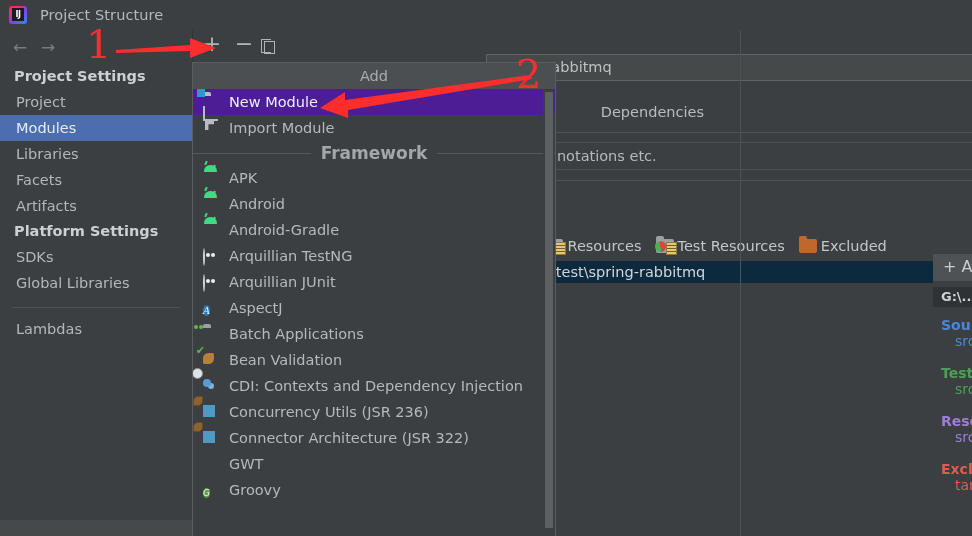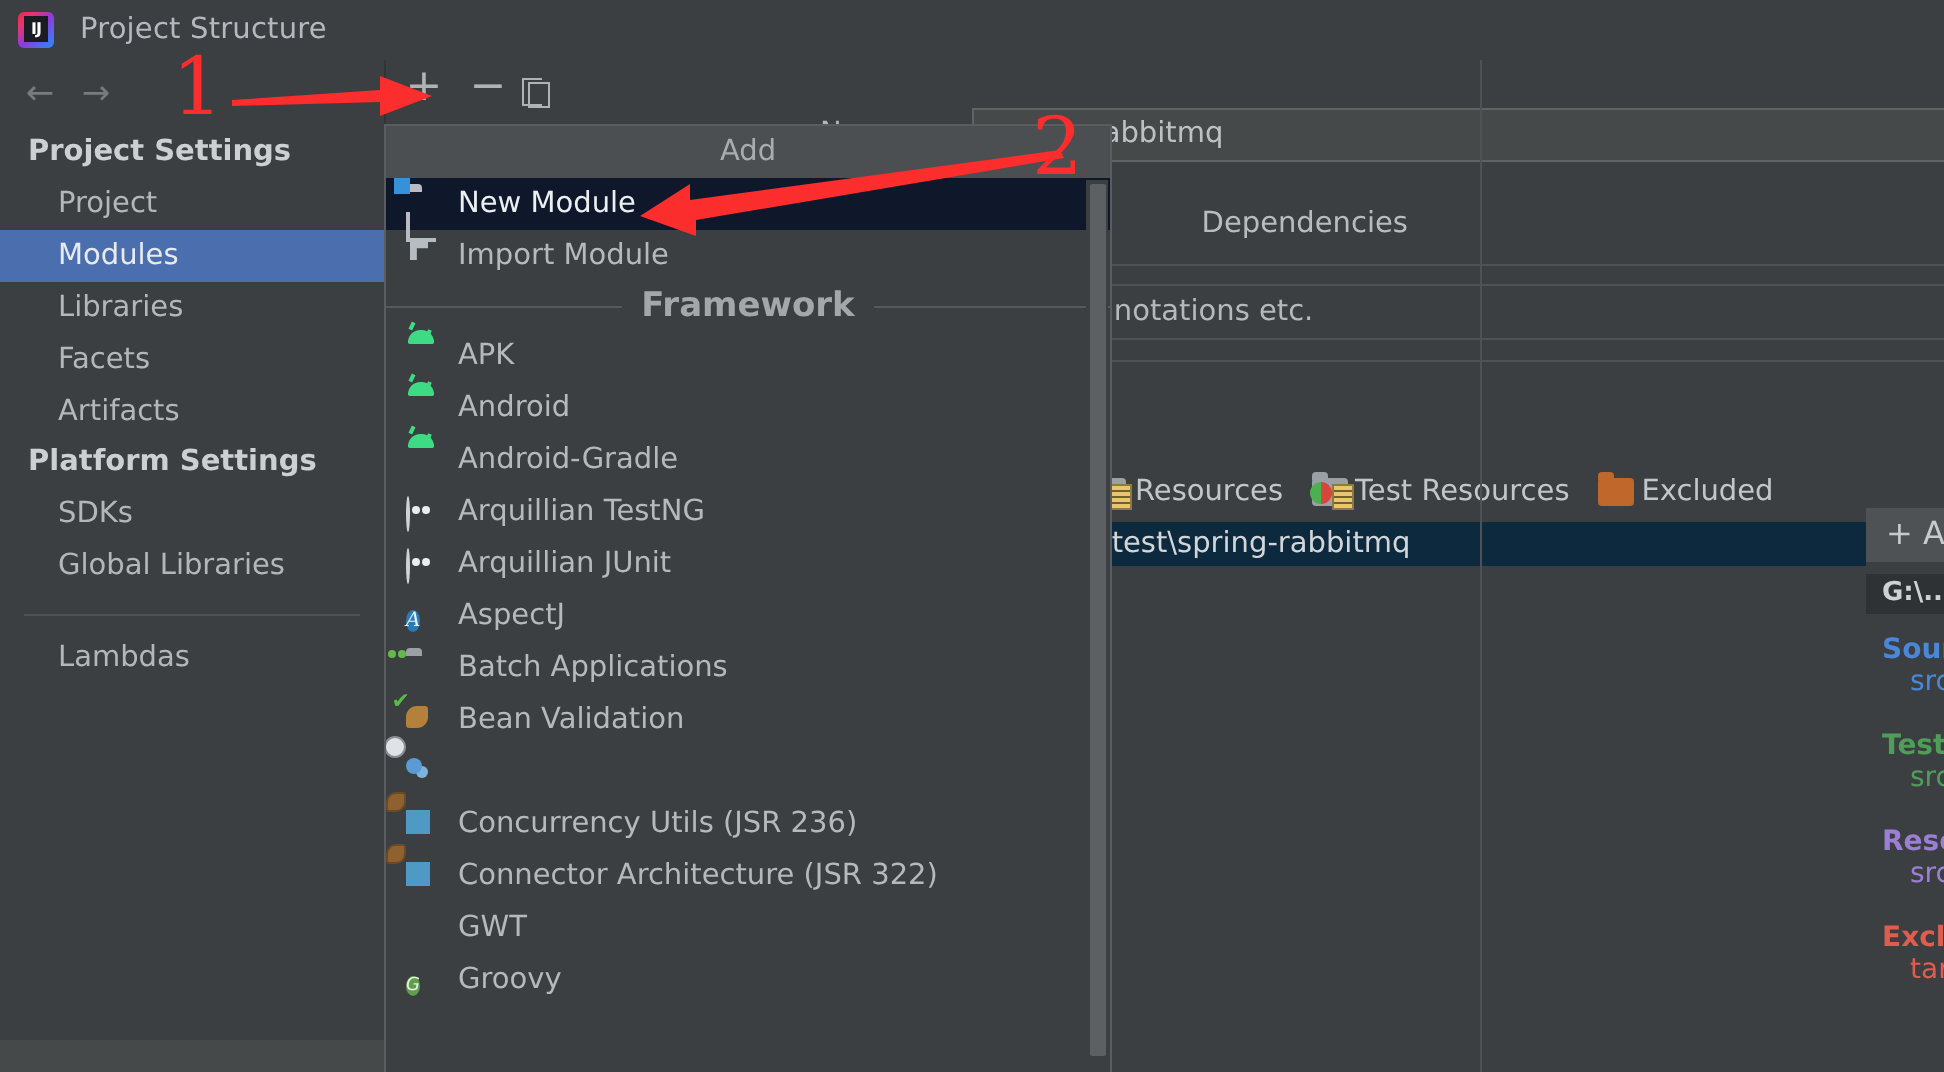--- a/index.html
+++ b/index.html
@@ -49,21 +49,21 @@
   }
   .arrow-back { left: 10px; }
   .arrow-fwd  { left: 38px; }
 
   .navlist { position: absolute; left: 0; top: 34px; width: 192px; bottom: 16px; background: #3c3f41; }
   .nav-group {
     font-size: 14.5px; font-weight: bold; color: #cdd0d3;
     padding: 2px 0 2px 14px; line-height: 21px;
   }
   .nav-item {
-    font-size: 14.5px; color: #b4b7ba; padding-left: 29px; line-height: 26px; height: 26px;
+    font-size: 14.5px; color: #b4b7ba; padding-left: 16px; line-height: 26px; height: 26px;
   }
   .nav-item.selected { background: #4b6eaf; color: #e7eaee; }
   .nav-sep {
     margin: 11px 12px 8px 12px; height: 1px; background: #4e5254;
   }
 
   
   .rightpane {
     position: absolute; left: 192px; top: 30px; right: 0; bottom: 0;
     background: #3c3f41;
@@ -192,21 +192,21 @@
     overflow: hidden;
   }
   .menu-title {
     height: 26px; line-height: 26px; text-align: center;
     font-size: 14.5px; color: #a9acaf; background: #4b4f51;
   }
   .menu-item {
     display: flex; align-items: center; height: 26px; padding-left: 10px;
     font-size: 14.5px; color: #b6b9bc;
   }
-  .menu-item.highlighted { background: #0f172a; color: #eceff2; }
+  .menu-item.highlighted { background: #4c1d95; color: #eceff2; }
   .menu-item .mi-icon { width: 22px; flex: 0 0 22px; height: 16px; position: relative; margin-right: 4px; }
   .menu-sep-label {
     display: flex; align-items: center; height: 24px; color: #a4a7aa; font-size: 17px; font-weight: bold;
   }
   .menu-sep-label .line { flex: 1; height: 1px; background: #55595b; }
   .menu-sep-label .txt  { padding: 0 10px; }
 
   
   .ic-modfolder { width: 17px; height: 13px; background: #b7bcc2; border-radius: 2px; position: relative; top: 1px; }
   .ic-modfolder::before { content:""; position:absolute; left:0; top:-3px; width:8px;height:4px;background:#b7bcc2;border-radius:2px 2px 0 0;}
@@ -462,20 +462,21 @@
     <div class="menu-item">
       <span class="mi-icon"><i class="ic-batchfolder"></i></span>
       <span>Batch Applications</span>
     </div>
     <div class="menu-item">
       <span class="mi-icon"><i class="ic-bean"></i></span>
       <span>Bean Validation</span>
     </div>
     <div class="menu-item">
       <span class="mi-icon"><i class="ic-cdi"></i></span>
+      <span>CDI: Contexts and Dependency Injection</span>
     </div>
     <div class="menu-item">
       <span class="mi-icon"><i class="ic-jsr"></i></span>
       <span>Concurrency Utils (JSR 236)</span>
     </div>
     <div class="menu-item">
       <span class="mi-icon"><i class="ic-jsr"></i></span>
       <span>Connector Architecture (JSR 322)</span>
     </div>
     <div class="menu-item">

